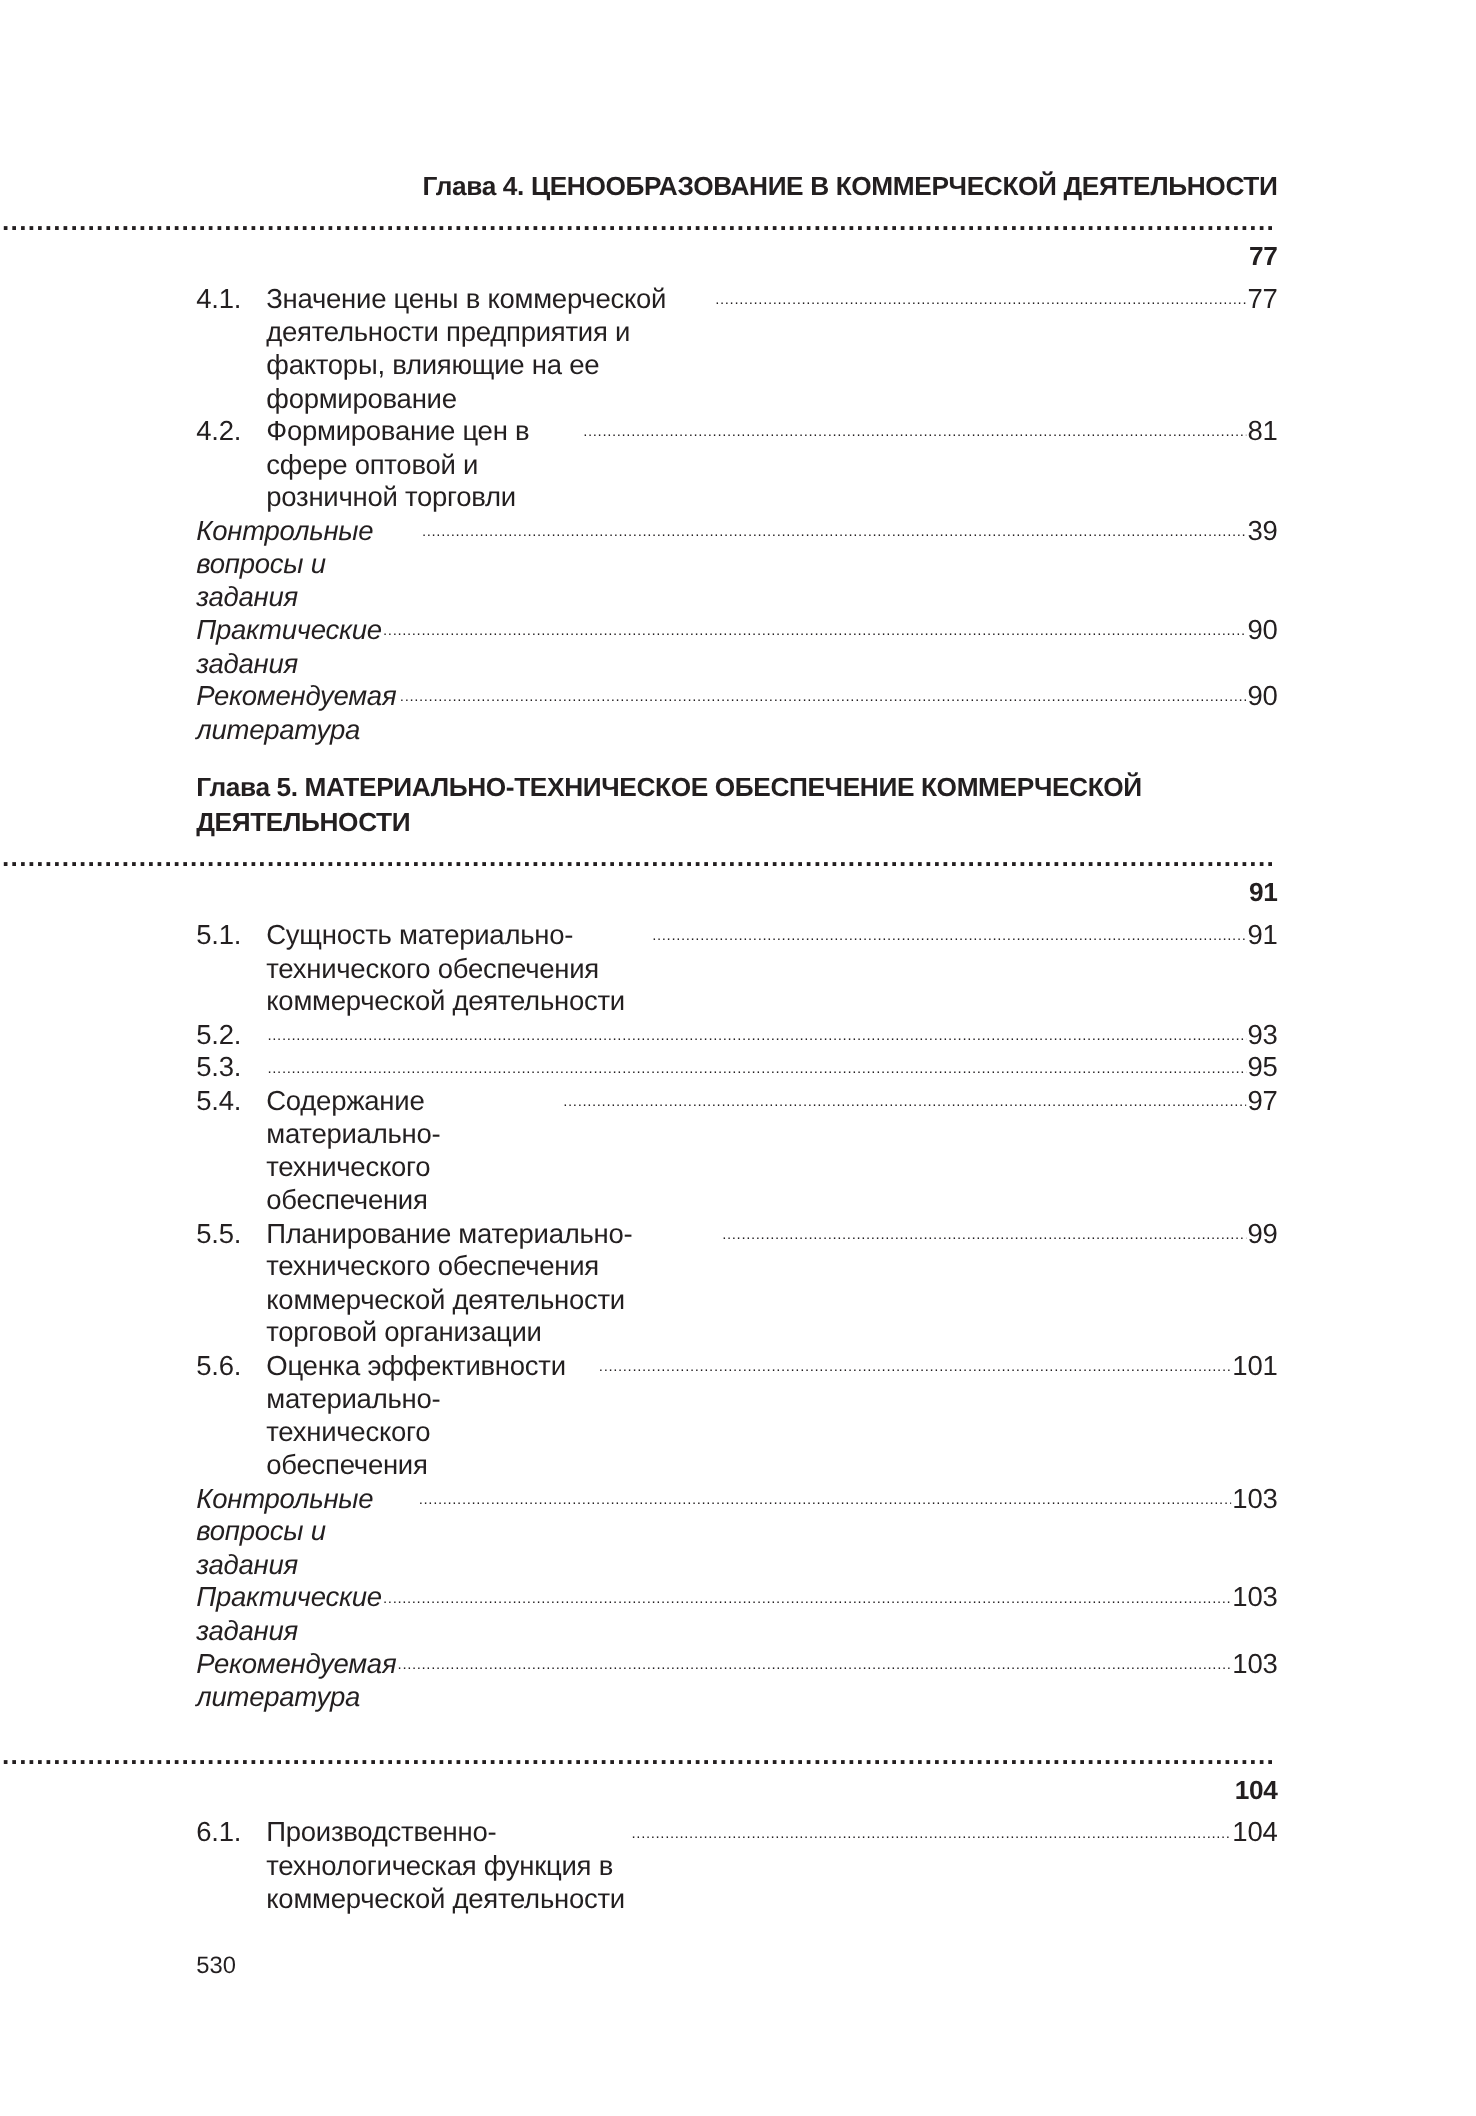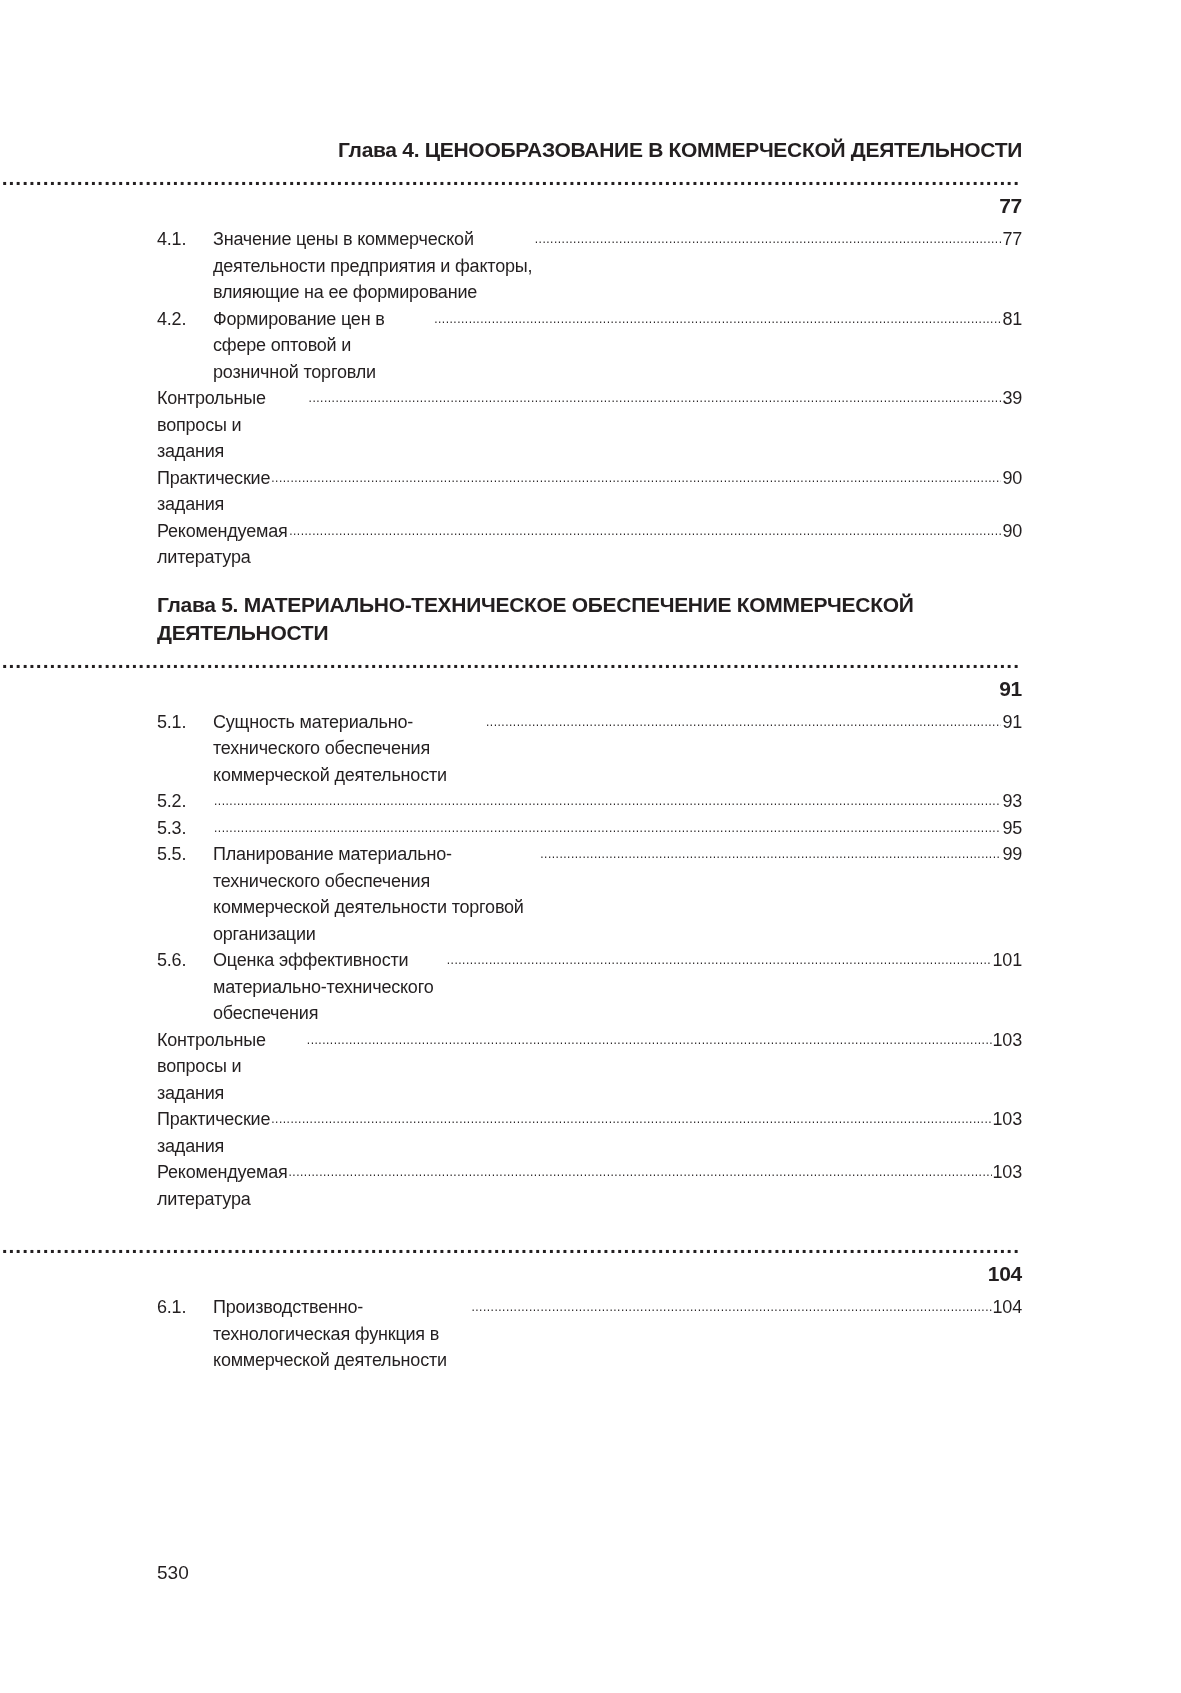--- a/index.html
+++ b/index.html
@@ -6,28 +6,28 @@
   body { width: 1181px; height: 1693px; position: relative; overflow: hidden;
          font-family: "Liberation Sans", "DejaVu Sans", sans-serif; color: #231f20; }
   .page { position: absolute; left: 157px; top: 136px; width: 865px; }
   .chapter { margin-bottom: 20px; }
   .ch-title { font-weight: bold; font-size: 21px; line-height: 28px; letter-spacing: -0.3px;
               display: flex; align-items: flex-end; margin-bottom: 6px; flex-direction: column; }
   .ch-title .t { flex: 0 1 auto; }
   .ch-title .lead { flex: 1 1 auto; overflow: hidden; white-space: nowrap; margin: 0 2px 0 4px; }
   .ch-title .lead::after { content: "........................................................................................................................................................................................................"; letter-spacing: 1px; }
   .ch-title .pg { flex: 0 0 auto; }
-  .row { display: flex; font-size: 18px; line-height: 26.5px; letter-spacing: -0.2px; }
+  .row { display: flex; font-size: 22px; line-height: 26.5px; letter-spacing: -0.2px; }
   .num { width: 56px; flex: 0 0 56px; }
   .body { flex: 1 1 auto; display: flex; min-width: 0; }
   .body .t { flex: 0 1 auto; }
   .body .lead { flex: 1 1 auto; overflow: hidden; white-space: nowrap; margin: 0 1px; font-size: 12px; line-height: 26.5px; }
   .body .lead::after { content: "...................................................................................................................................................................................................................................................................................................................................."; letter-spacing: 0.5px; }
   .body .pg { flex: 0 0 auto; }
-  .row.it .t { }
+  .row.it .t { font-style: italic; }
   .folio { position: absolute; left: 157px; top: 1562px; font-size: 19px; }
 </style>
 </head>
 <body>
 
 <div class="page">
 
   <div class="chapter">
     <div class="ch-title">
       <span class="t">Глава 4. ЦЕНООБРАЗОВАНИЕ В КОММЕРЧЕСКОЙ ДЕЯТЕЛЬНОСТИ</span>
@@ -95,20 +95,28 @@
         </span>
       </div>
     <div class="row">
         <span class="num">5.3.</span>
         <span class="body">
           <span class="lead"></span>
           <span class="pg">95</span>
         </span>
       </div>
     <div class="row">
+        <span class="num">5.4.</span>
+        <span class="body">
+          <span class="t">Содержание материально-технического обеспечения</span>
+          <span class="lead"></span>
+          <span class="pg">97</span>
+        </span>
+      </div>
+    <div class="row">
         <span class="num">5.5.</span>
         <span class="body">
           <span class="t">Планирование материально-технического обеспечения коммерческой деятельности торговой организации</span>
           <span class="lead"></span>
           <span class="pg">99</span>
         </span>
       </div>
     <div class="row">
         <span class="num">5.6.</span>
         <span class="body">

